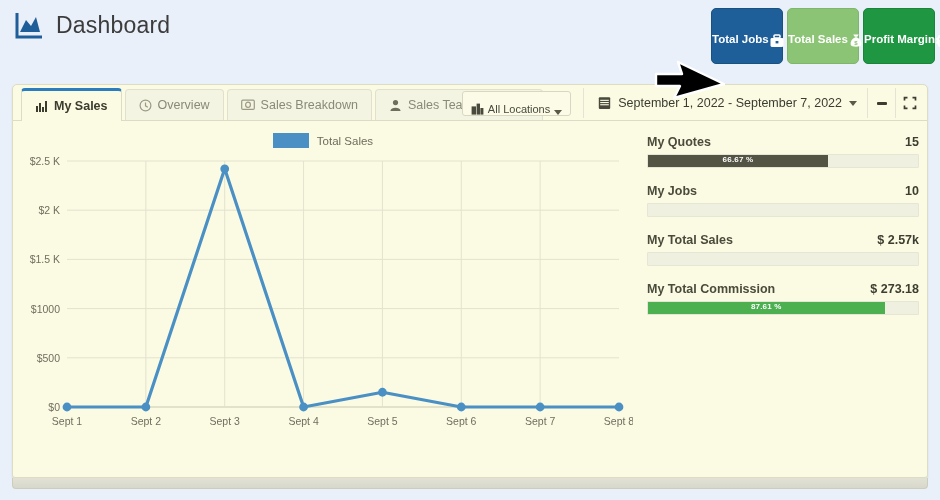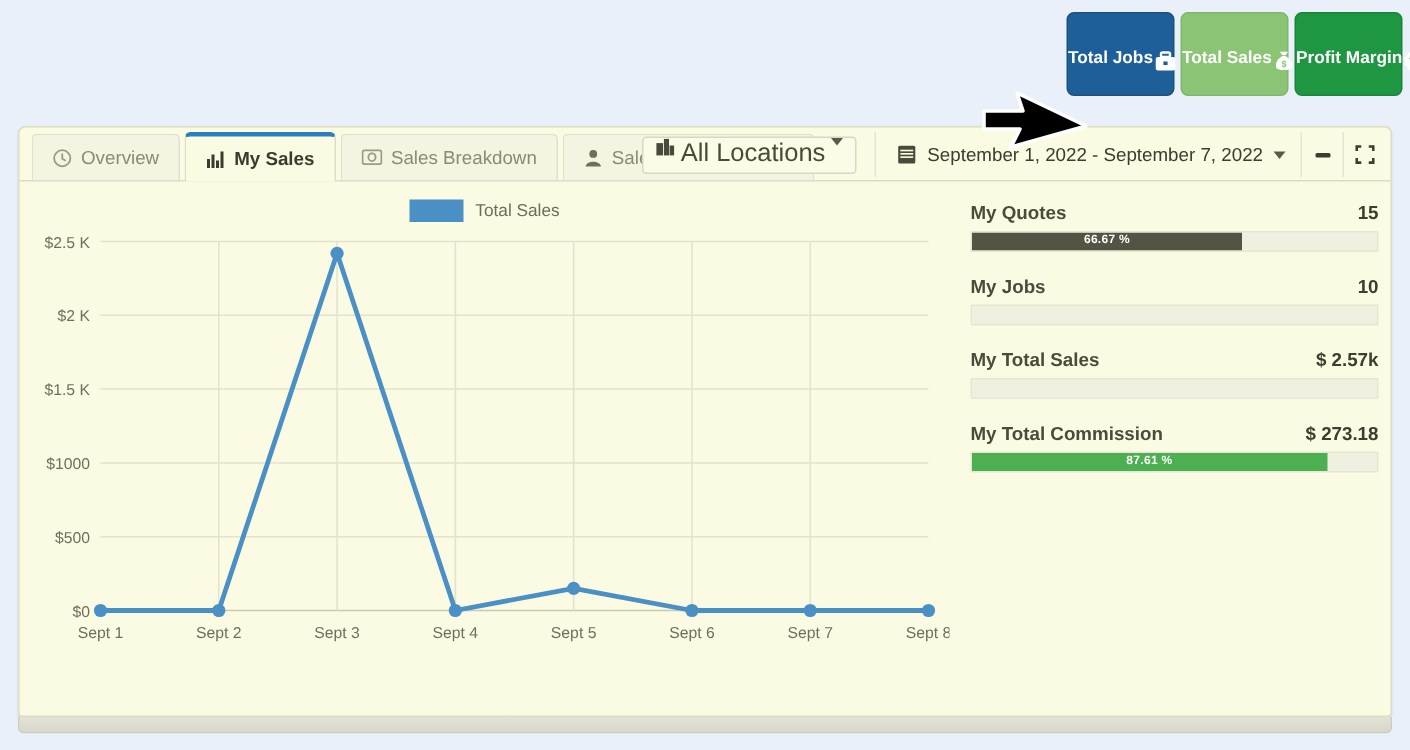--- a/index.html
+++ b/index.html
@@ -81,22 +81,22 @@
     border-color: #dcdcc6; border-top: 3px solid #2a7ec0;
     height: 33px; margin-bottom: -1px;
   }
   .tab svg { display: block; }
 
   .toolbar {
     position: absolute; right: 4px; bottom: 2px;
     display: flex; align-items: center; gap: 0;
   }
   .loc-btn {
-    display: flex; align-items: flex-start; gap: 4px;
-    height: 25px; padding: 0 8px; font-size: 17px; color: #4a4a3c;
+    display: flex; align-items: flex-end; gap: 4px;
+    height: 25px; padding: 0 8px; font-size: 11px; color: #4a4a3c;
     background: #fbfbe8; border: 1px solid #d8d8c2; border-radius: 3px;
     cursor: pointer; white-space: nowrap;
   }
   .date-btn {
     display: flex; align-items: center; gap: 7px;
     height: 30px; padding: 0 10px 0 14px; font-size: 12.5px; color: #3c3c30;
     border-left: 1px solid #e4e4d2; cursor: pointer; white-space: nowrap;
     margin-left: 12px;
   }
   .icon-btn {
@@ -145,20 +145,29 @@
     font-size: 13px; color: #3b3b2d; font-weight: bold; margin: 28px 0 0 0;
   }
   .bonus-empty {
     margin-top: 42px; text-align: center; font-size: 12.5px; color: #4b4b3c; font-weight: bold;
   }
 </style>
 </head>
 <body>
 
 <div class="page-header">
+  <div class="brand">
+    <span class="brand-icon">
+      <svg class="brand-icon" viewBox="0 0 30 30">
+        <path d="M3 3 L3 27 L28 27" stroke="#1f5f99" stroke-width="3" fill="none"></path>
+        <path d="M6 22 L12 10 L17 16 L22 7 L26 22 Z" fill="#1f5f99"></path>
+      </svg>
+    </span>
+    <span class="brand-title">Dashboard</span>
+  </div>
 
   <div class="stat-cards">
     <div class="stat-card blue">
       <span class="stat-label">Total Jobs</span>
       <span class="stat-value-row">
         <svg class="stat-ico" viewBox="0 0 16 16">
           <rect x="5" y="2" width="6" height="3" rx="1" fill="none" stroke="#fff" stroke-width="1.6"></rect>
           <rect x="1.5" y="5" width="13" height="9" rx="1.4" fill="#fff"></rect>
           <rect x="6.6" y="8" width="2.8" height="2.4" fill="#1f5f99"></rect>
         </svg>
@@ -192,36 +201,36 @@
 </div>
 
 <svg class="cursor-arrow" viewBox="0 0 78 44">
   <path d="M4 16 L30 16 L26 4 L72 26 L22 40 L28 28 L4 28 Z" fill="#000" stroke="#fff" stroke-width="2.4" stroke-linejoin="round"></path>
 </svg>
 
 <div class="panel">
 
   <div class="tabbar">
 
-    <div class="tab">
-      <svg width="13" height="13" viewBox="0 0 13 13">
-        <circle cx="6.5" cy="6.5" r="5.4" fill="none" stroke="#9a9a86" stroke-width="1.2"></circle>
-        <path d="M6.5 3.4 V6.8 L8.8 8.2" fill="none" stroke="#9a9a86" stroke-width="1.2"></path>
-      </svg>
-      <span>Overview</span>
-    </div>
-
     <div class="tab active">
       <svg width="13" height="13" viewBox="0 0 13 13">
         <rect x="1" y="6" width="2" height="6" fill="#3b3b2e"></rect>
         <rect x="4" y="3" width="2" height="9" fill="#3b3b2e"></rect>
         <rect x="7" y="7" width="2" height="5" fill="#3b3b2e"></rect>
         <rect x="10" y="1" width="2" height="11" fill="#3b3b2e"></rect>
       </svg>
       <span>My Sales</span>
+    </div>
+
+    <div class="tab">
+      <svg width="13" height="13" viewBox="0 0 13 13">
+        <circle cx="6.5" cy="6.5" r="5.4" fill="none" stroke="#9a9a86" stroke-width="1.2"></circle>
+        <path d="M6.5 3.4 V6.8 L8.8 8.2" fill="none" stroke="#9a9a86" stroke-width="1.2"></path>
+      </svg>
+      <span>Overview</span>
     </div>
 
     <div class="tab">
       <svg width="14" height="12" viewBox="0 0 14 12">
         <rect x="0.7" y="1.2" width="12.6" height="9.2" rx="1.2" fill="none" stroke="#9a9a86" stroke-width="1.2"></rect>
         <ellipse cx="7" cy="5.8" rx="2.4" ry="2.6" fill="none" stroke="#9a9a86" stroke-width="1.2"></ellipse>
       </svg>
       <span>Sales Breakdown</span>
     </div>
 

